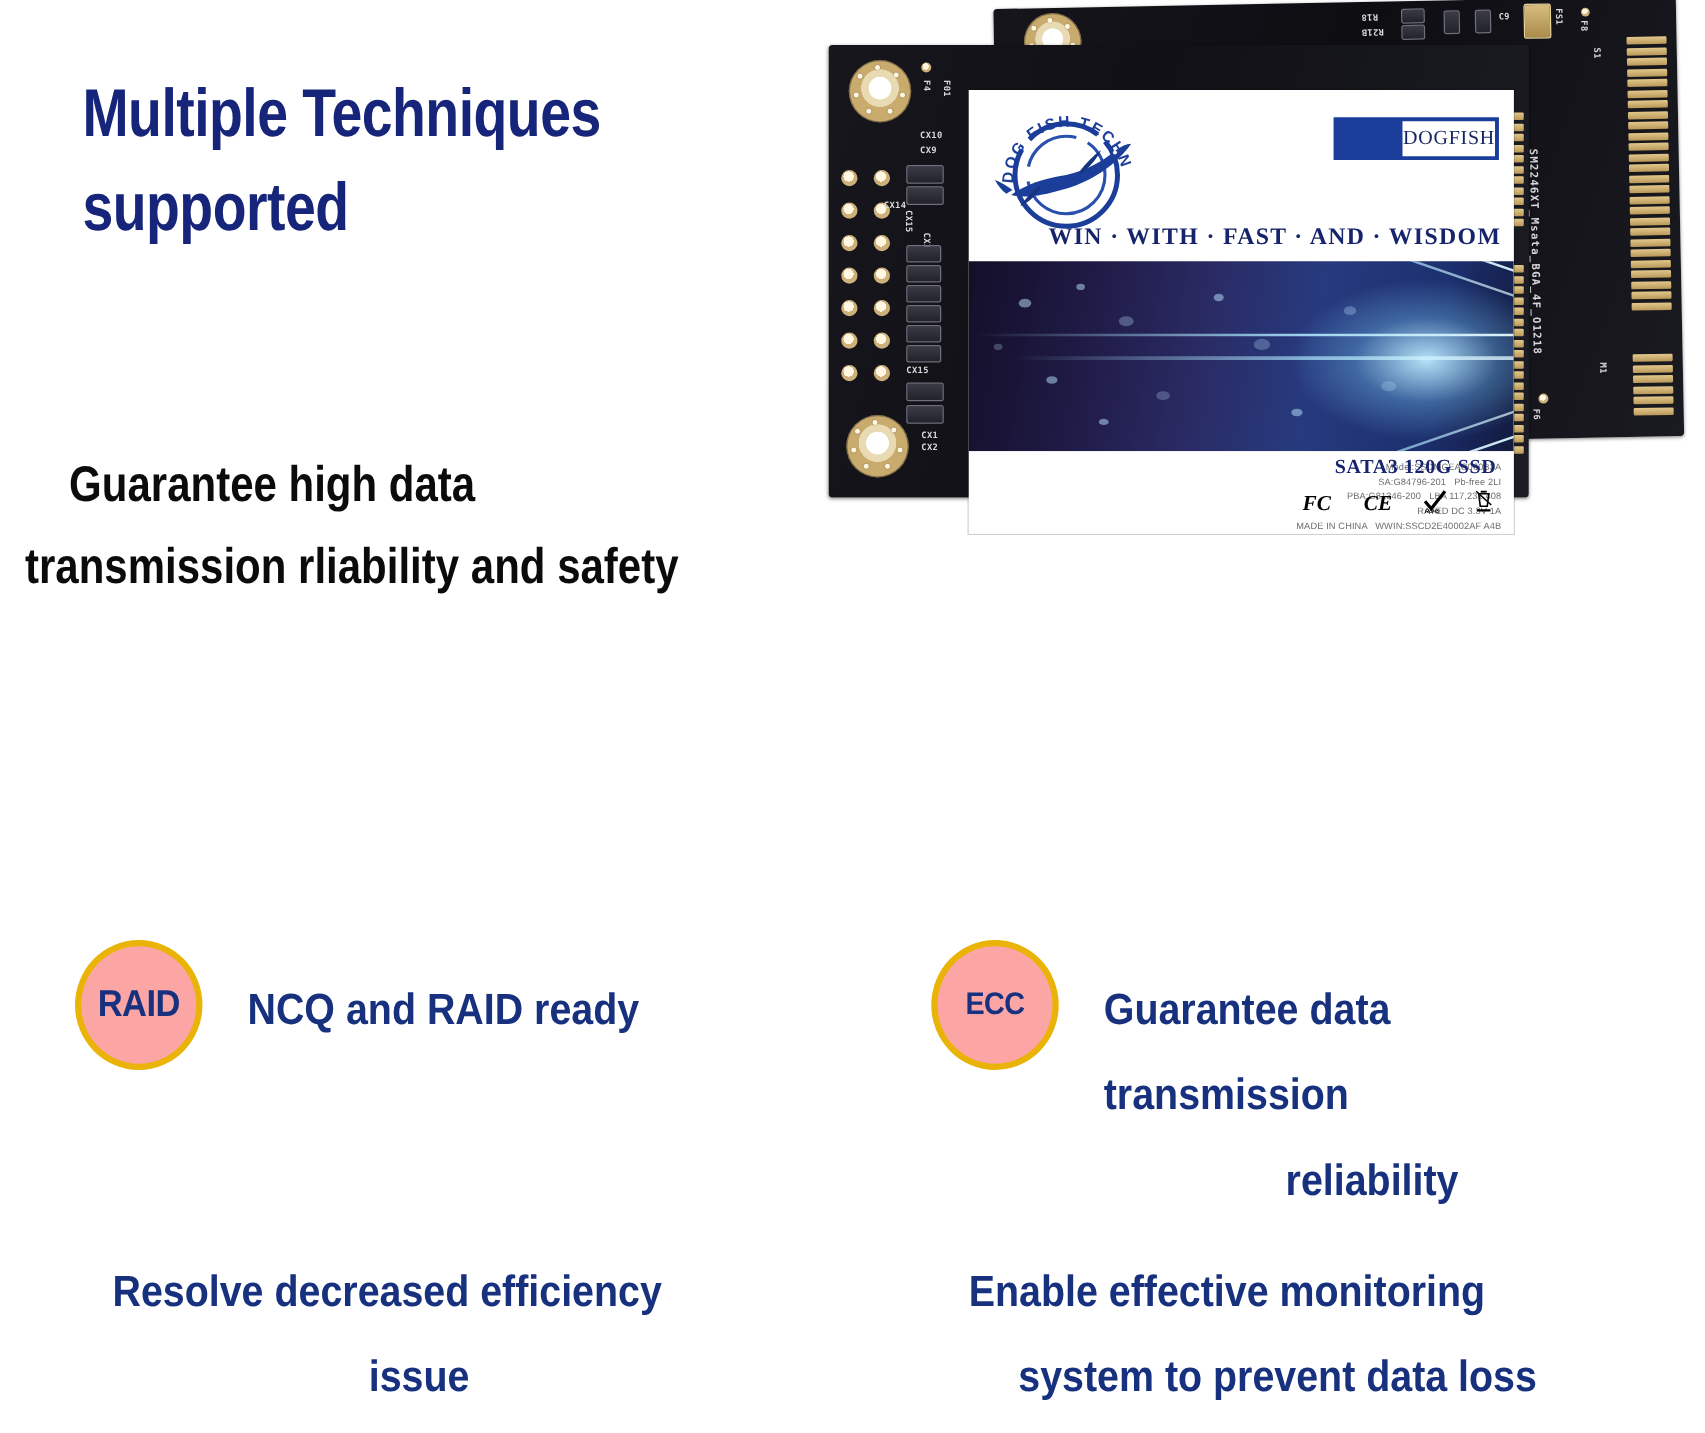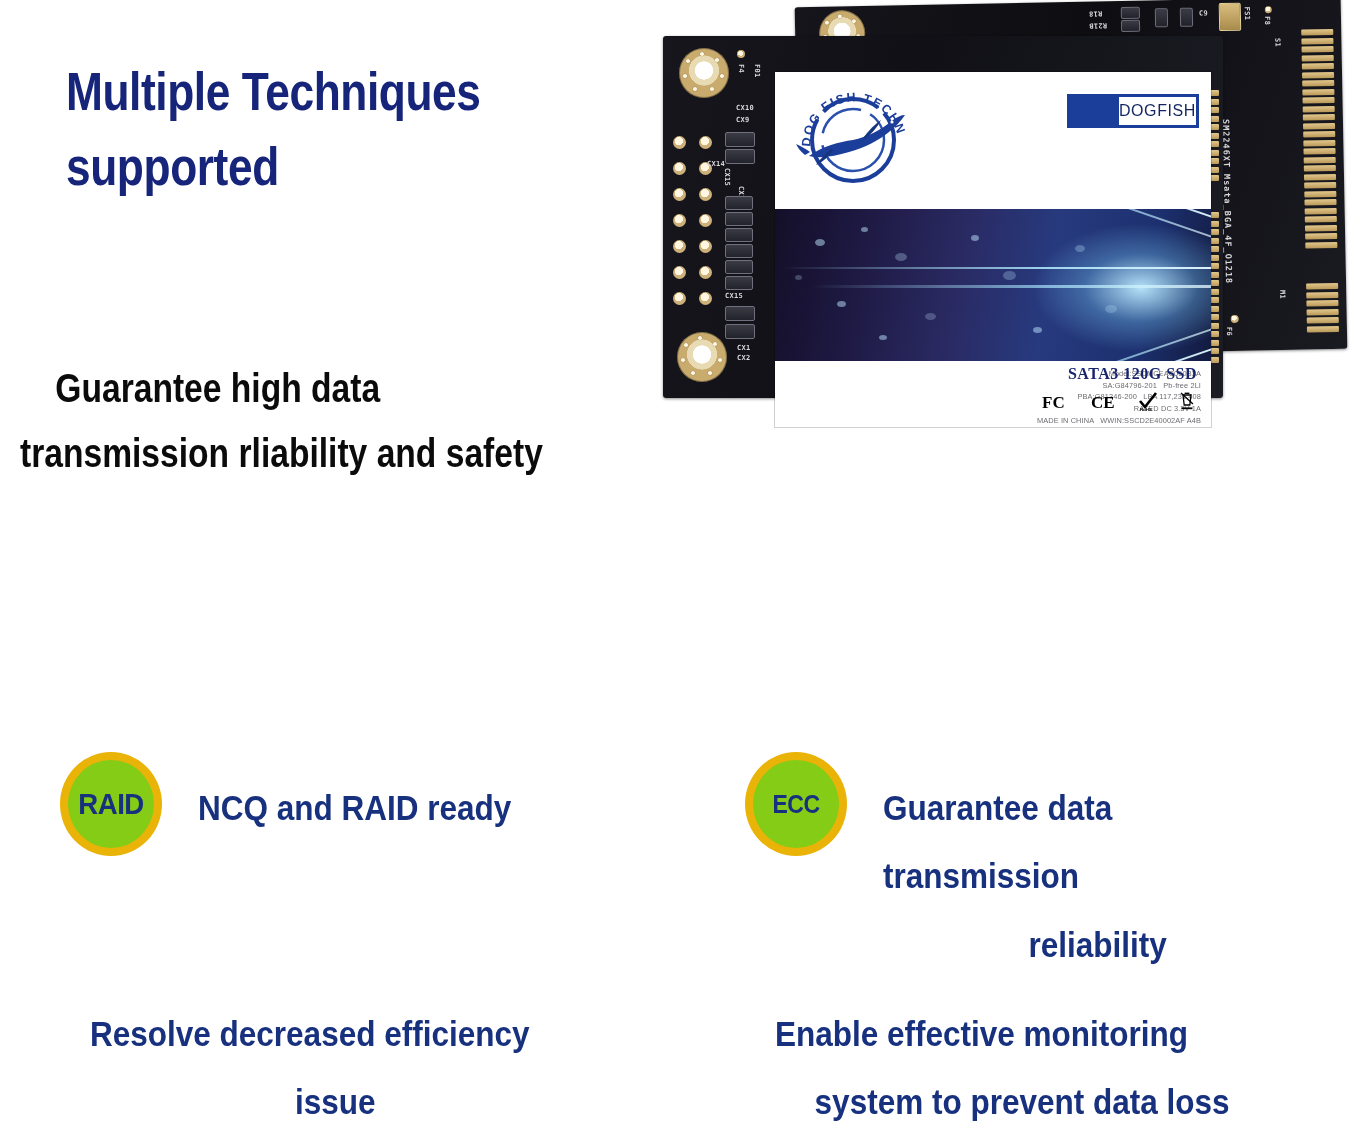--- a/index.html
+++ b/index.html
@@ -59,46 +59,46 @@
   #label-top{position:relative;height:137px;background:#fff;}
 
   #stamp{position:absolute;left:18px;top:10px;width:120px;height:112px;}
   #stamp svg{width:100%;height:100%;}
 
   #dogfish-badge{position:absolute;right:12px;top:22px;width:128px;height:30px;
                  border:2px solid #1b3e9b;display:flex;background:#1b3e9b;}
   #dogfish-badge .blk{width:46%;height:100%;background:#1b3e9b;}
   #dogfish-badge .box{flex:1;background:#fff;display:flex;align-items:center;
                       justify-content:center;margin:1px;}
-  #dogfish-badge .box span{font-family:Liberation Sans, sans-serif;font-size:16px;
+  #dogfish-badge .box span{font-family:Liberation Serif, serif;font-size:16px;
                            font-weight:400;color:#13265f;letter-spacing:.6px;}
 
   #tagline{position:absolute;right:10px;bottom:8px;font-family:"Liberation Serif",serif;
            font-size:19px;font-weight:700;color:#16246b;letter-spacing:1.1px;white-space:nowrap;}
 
   #label-art{position:relative;height:152px;overflow:hidden;
     background:
       radial-gradient(ellipse 150px 90px at 84% 52%, rgba(190,235,255,.95) 0%, rgba(120,200,245,.35) 38%, rgba(60,110,190,0) 72%),
       linear-gradient(100deg,#140f28 0%,#1d1840 18%,#2a2a63 42%,#273a7e 62%,#1c2f6e 84%,#121a3e 100%);}
   .streak{position:absolute;background:linear-gradient(90deg,rgba(150,225,255,0) 0%,rgba(175,235,255,.85) 60%,rgba(230,250,255,.95) 100%);
           height:2px;transform-origin:right center;}
   .bokeh{position:absolute;border-radius:50%;background:rgba(190,230,255,.5);}
 
   #label-bottom{position:relative;height:66px;background:#fff;padding:7px 10px 0 12px;box-sizing:border-box;}
   #specs{font-family:"Liberation Sans",sans-serif;font-size:7.4px;line-height:1.58;
          color:#6c6c72;letter-spacing:.1px;white-space:pre;text-align:right;}
   #sata-line{position:absolute;right:14px;top:4px;font-family:"Liberation Serif",serif;
              font-size:16px;font-weight:700;color:#18256e;letter-spacing:.5px;white-space:nowrap;}
-  #certs{position:absolute;right:16px;top:30px;display:flex;align-items:flex-end;gap:21px;}
+  #certs{position:absolute;right:16px;top:30px;display:flex;align-items:flex-end;gap:21px;font-style:italic;}
   #certs svg{display:block;}
 
   
   .feature{position:absolute;display:flex;align-items:flex-start;}
   .ring{position:relative;flex:0 0 auto;width:102px;height:104px;border-radius:50%;
-        border:8px solid #eab308;box-sizing:border-box;background:#84cc16;}
+        border:5px solid #eab308;box-sizing:border-box;background:#fca5a5;}
   .ring span{position:absolute;left:50%;top:50%;transform:translate(-50%,-50%) scaleX(.92);
              font-size:30px;font-weight:700;color:#17317f;letter-spacing:-.5px;white-space:nowrap;}
   .ring.small span{font-size:25px;}
   .ring.xsmall span{font-size:22px;}
   .ftext{font-size:35px;line-height:1.95;font-weight:700;color:#17317f;
          transform:scaleX(.9);transform-origin:left top;padding-top:22px;}
   .ftext .ln2{display:block;text-align:center;}
   .ftext .ln2.right{text-align:right;}
 
   #f-raid{left:60px;top:752px;}
@@ -324,20 +324,21 @@
           </svg>
         </div>
 
         <div id="dogfish-badge">
           <div class="blk"></div>
           <div class="box">
             <span>DOGFISH</span>
           </div>
         </div>
 
+        <div id="tagline">WIN · WITH · FAST · AND · WISDOM</div>
       </div>
 
       <div id="label-art">
         <div class="streak" style="right:0;top:58px;width:430px;"></div>
         <div class="streak" style="right:0;top:76px;width:400px;height:3px;opacity:.8"></div>
         <div class="streak" style="right:-10px;top:10px;width:300px;transform:rotate(19deg);"></div>
         <div class="streak" style="right:-10px;top:30px;width:260px;transform:rotate(19deg);opacity:.75"></div>
 
         <div class="streak" style="right:-10px;bottom:14px;width:300px;transform:rotate(-19deg);"></div>
         <div class="streak" style="right:-10px;bottom:34px;width:255px;transform:rotate(-19deg);opacity:.75"></div>

